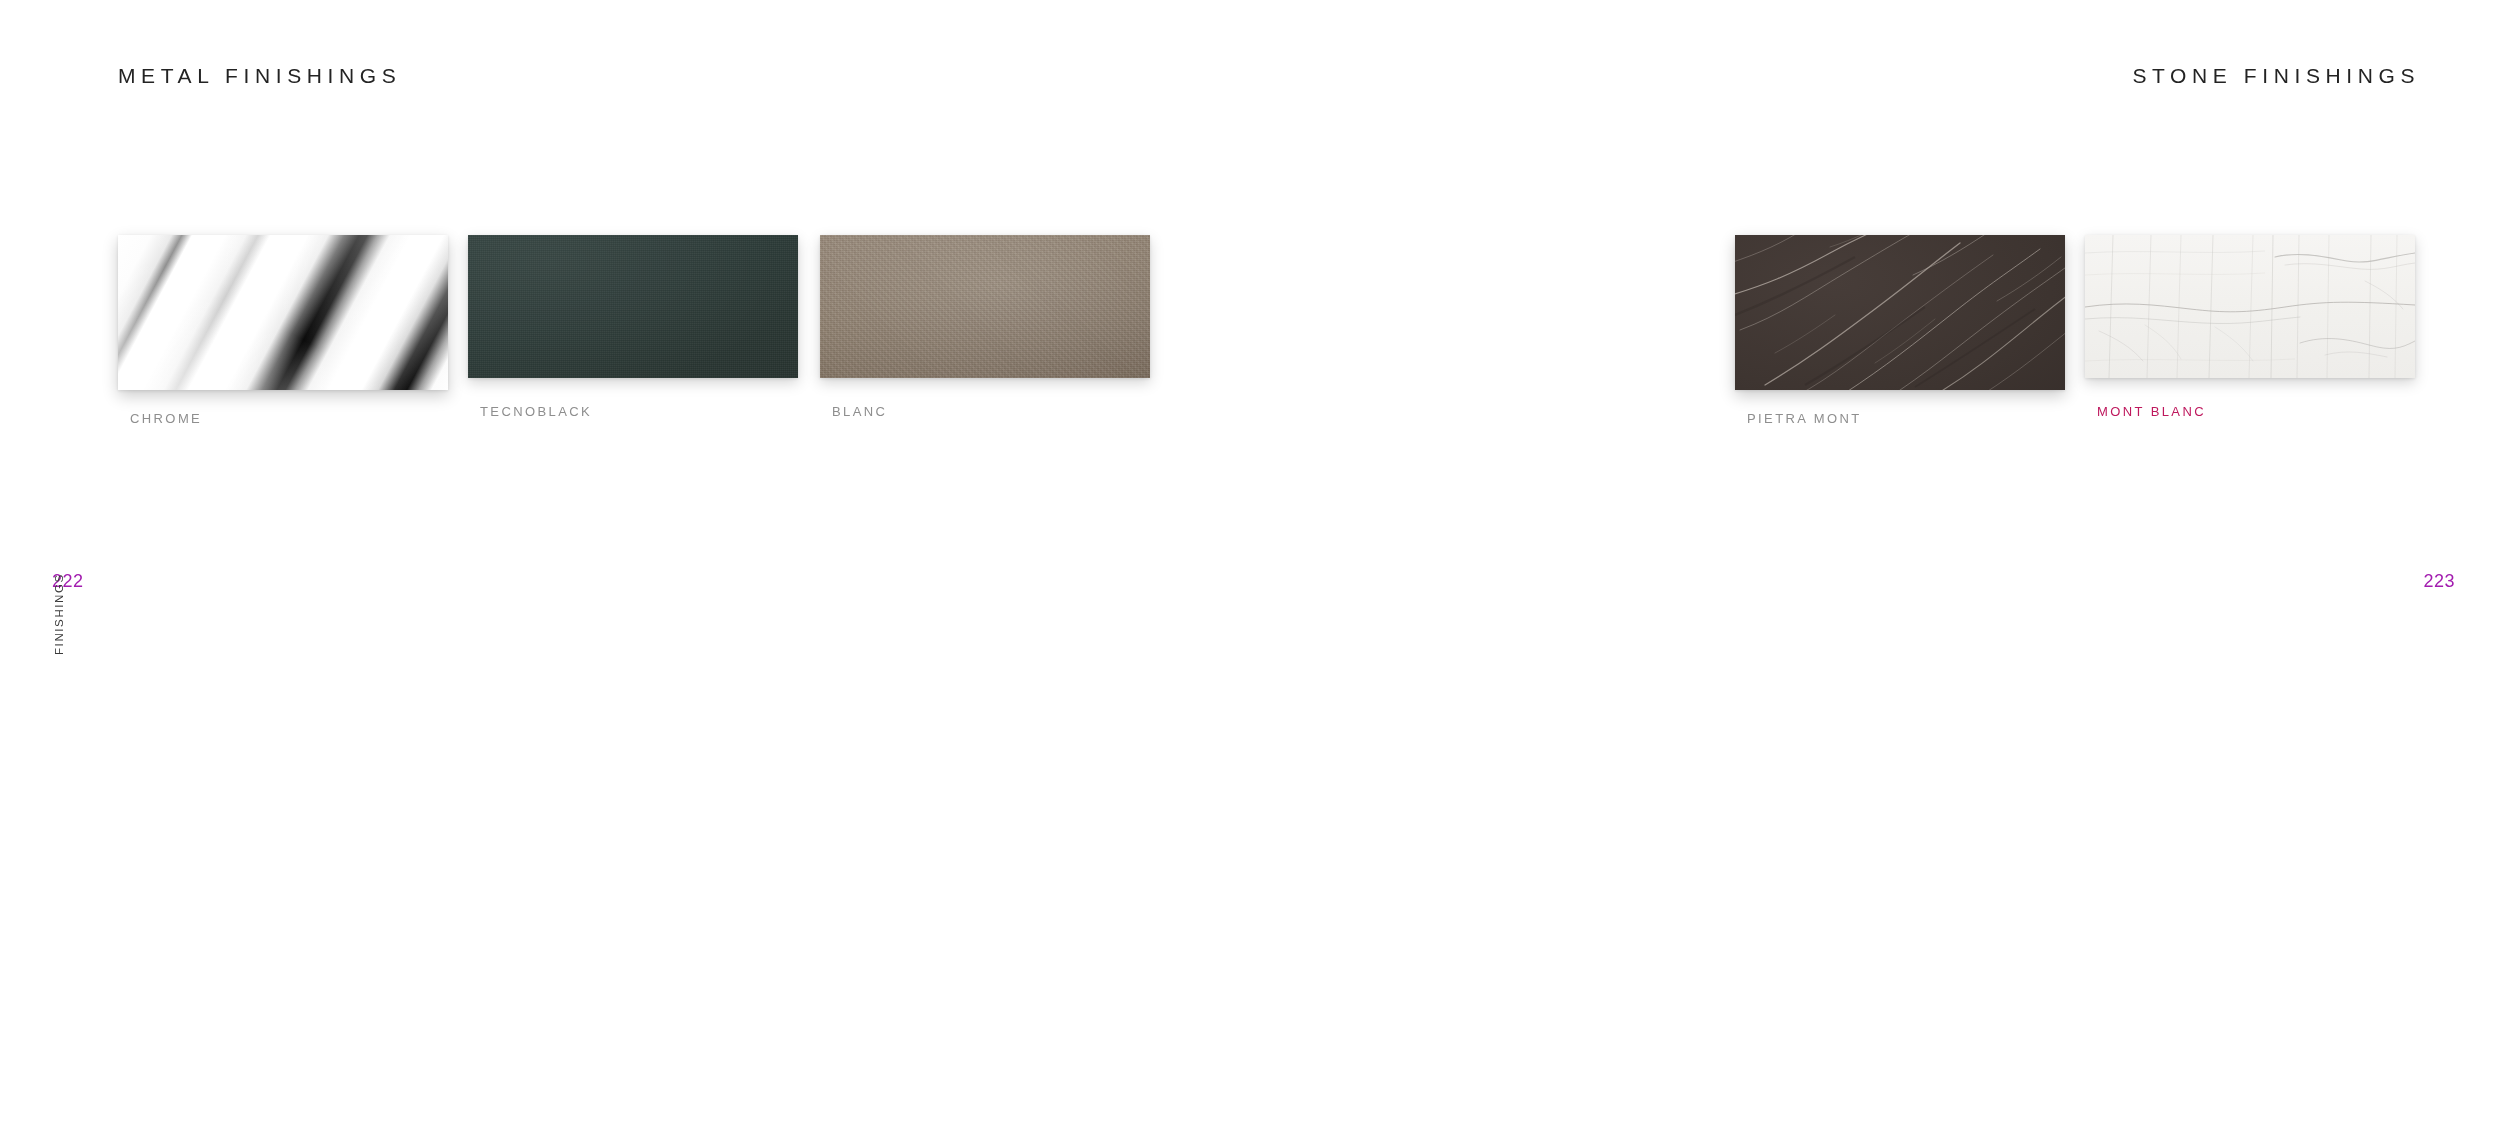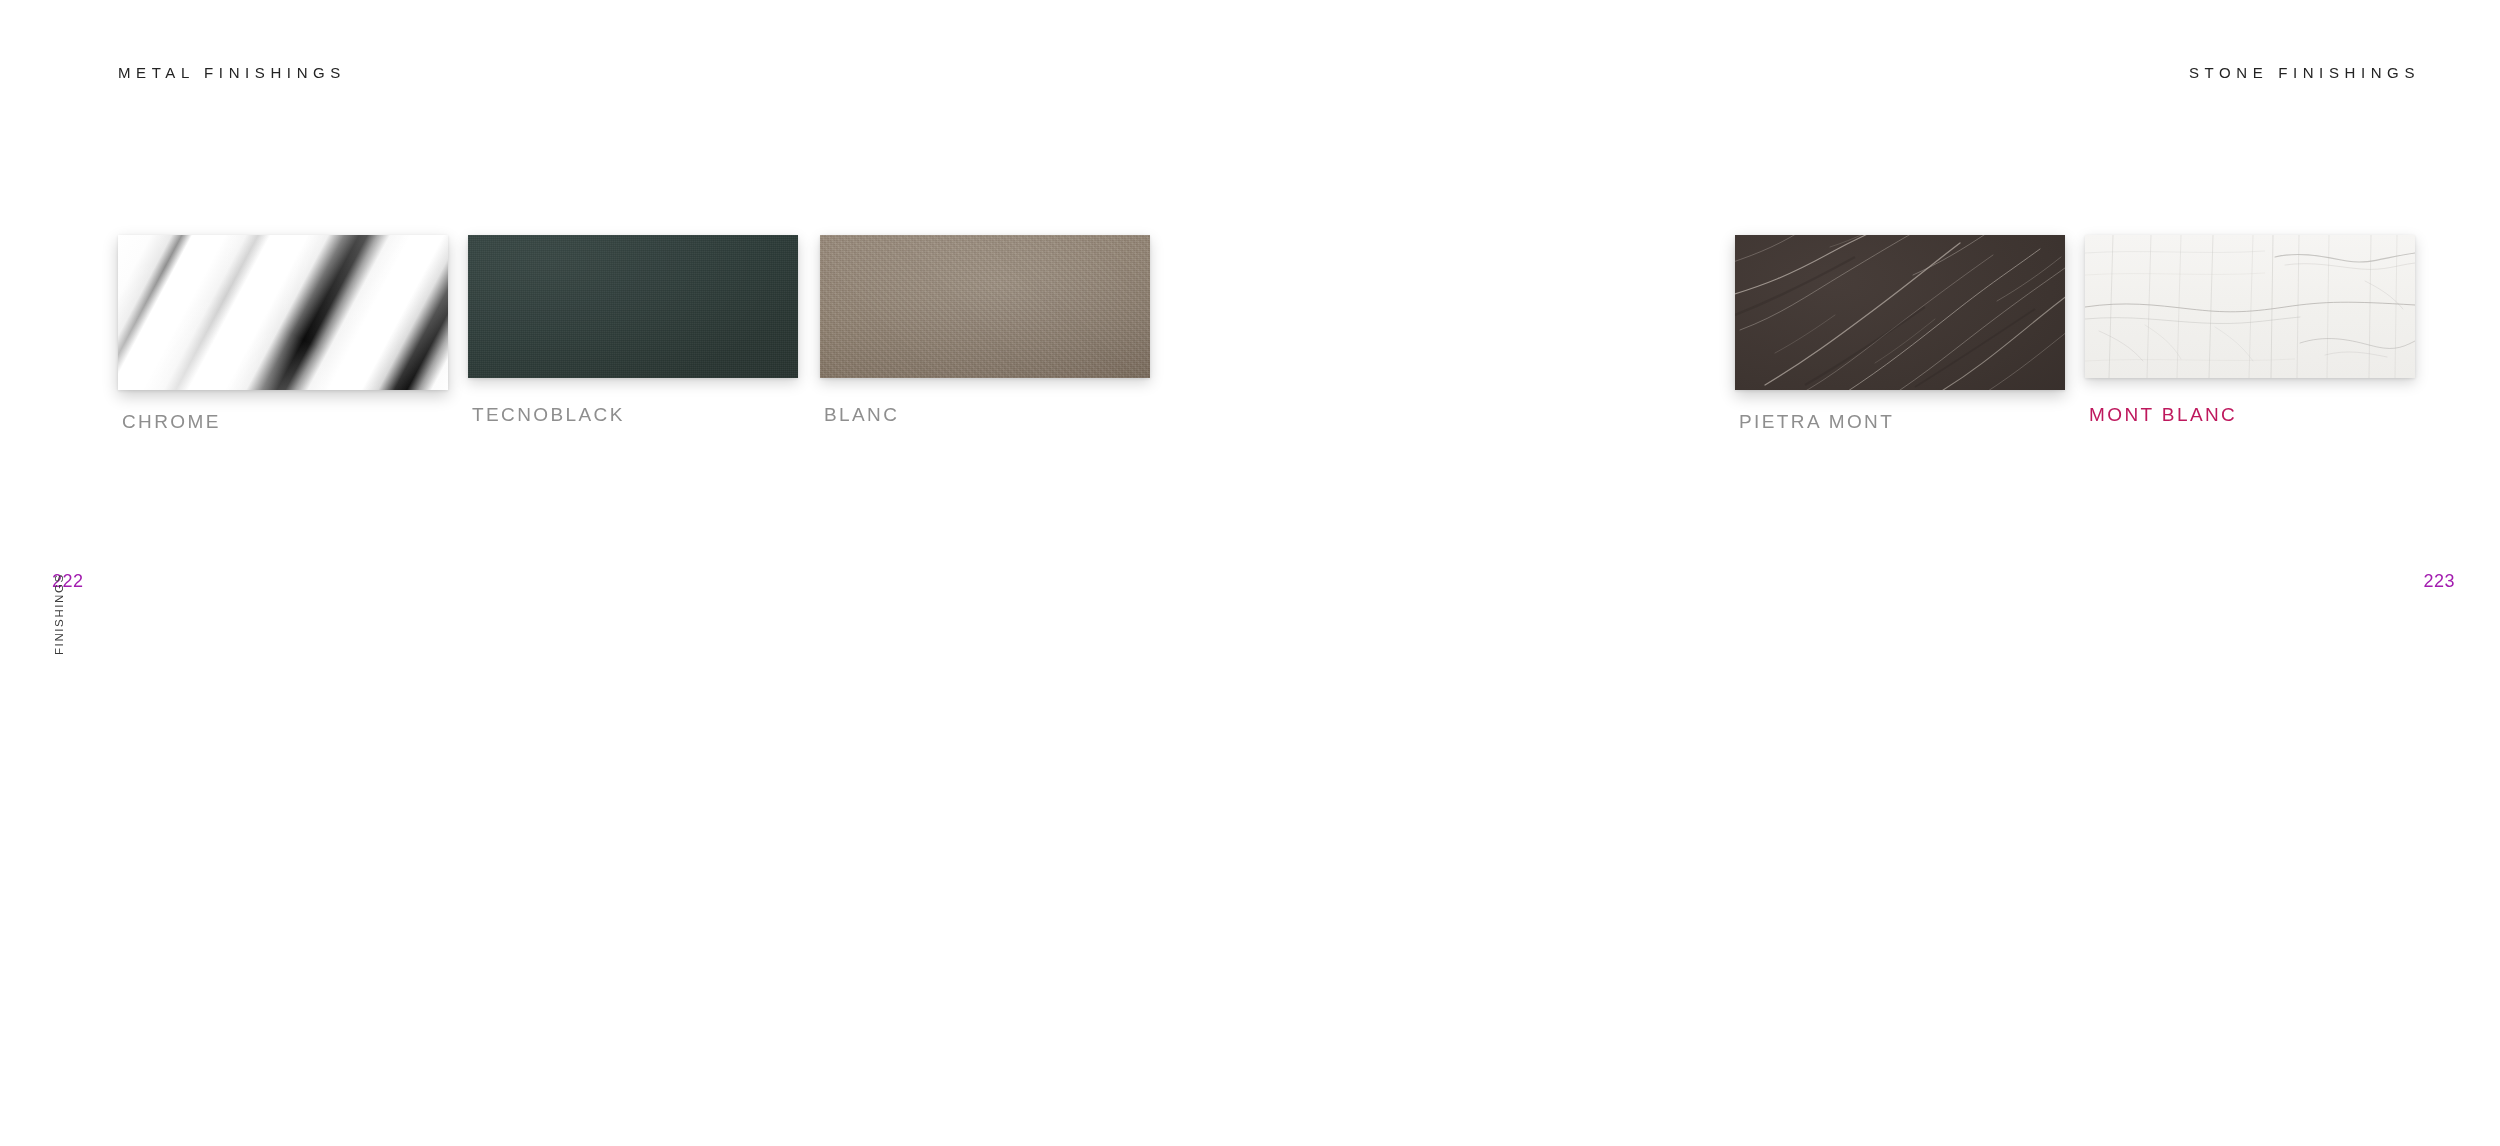--- a/index.html
+++ b/index.html
@@ -14,21 +14,21 @@
     overflow: hidden;
     font-family: "Liberation Sans", sans-serif;
     -webkit-font-smoothing: antialiased;
   }
 
   .page { position: absolute; inset: 0; background: #fff; }
 
   
   .section-title {
     position: absolute;
-    font-size: 15px;
+    font-size: 21px;
     letter-spacing: 5.6px;
     color: #232323;
     font-weight: 400;
     white-space: nowrap;
     line-height: 1;
   }
   #title-metal { left: 118px; top: 65px; }
   #title-stone { right: 80px;  top: 65px; text-align: center; }
 
   
@@ -47,22 +47,22 @@
     height: 143px;
     overflow: hidden;
     box-shadow: 0 5px 13px rgba(0,0,0,0.17),
                 0 1px 3px rgba(0,0,0,0.10);
     background: #ddd;
   }
   .swatch-tile.tall { height: 155px; box-shadow: 0 6px 15px rgba(0,0,0,0.20), 0 1px 3px rgba(0,0,0,0.10); }
 
   .swatch-label {
     position: absolute;
-    left: 4px;
-    font-size: 19px;
+    left: 12px;
+    font-size: 13px;
     letter-spacing: 2.4px;
     color: #8e8e8e;
     white-space: nowrap;
     line-height: 1;
   }
   .swatch-label.low  { top: 177px; }
   .swatch-label.high { top: 170px; }
   .swatch-label.pale { color: #be185d; }
 
   

